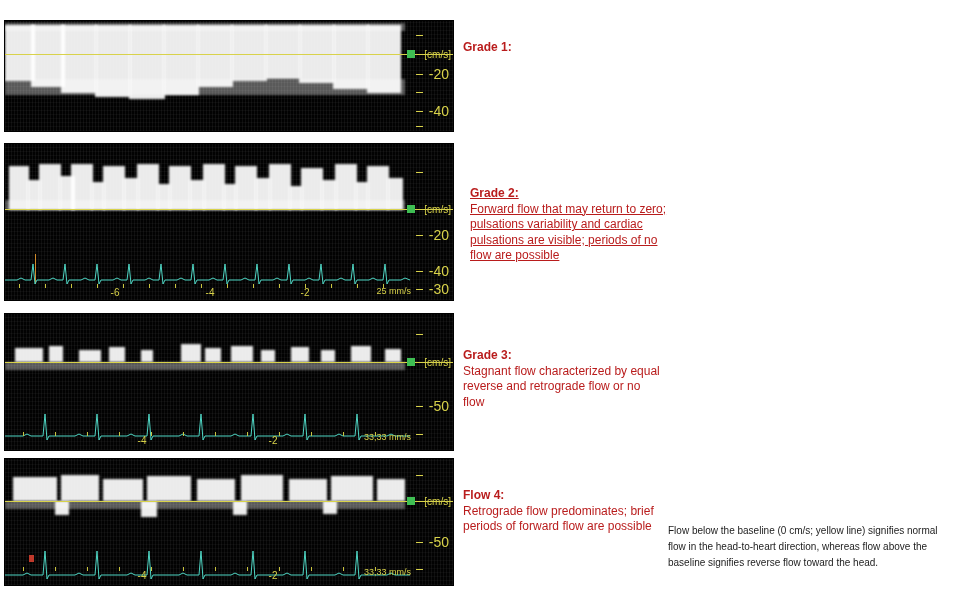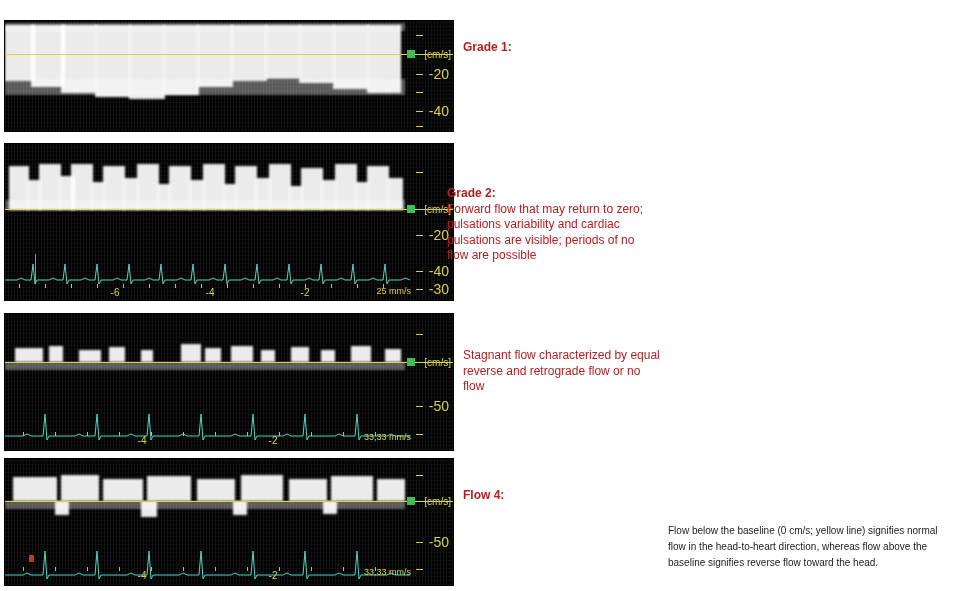--- a/index.html
+++ b/index.html
@@ -300,21 +300,21 @@
         <div class="time-tick" style="left:352px;"></div>
         <div class="time-tick" style="left:378px;"></div>
         <div class="time-label" style="left:110px;">-6</div>
         <div class="time-label" style="left:205px;">-4</div>
         <div class="time-label" style="left:300px;">-2</div>
         <div class="sweep-label" style="top:2px;margin-left:36px;">25 mm/s</div>
       </div>
     </div>
   </div>
 
-  <div class="caption" style="left:447px; top:186px; width:200px;">
+  <div class="caption" style="left:470px; top:186px; width:200px;text-decoration:underline;">
     <span class="grade-title">Grade 2:</span>
     <span>Forward flow that may return to zero; pulsations variability and cardiac pulsations are visible; periods of no flow are possible</span>
   </div>
 
   <div class="panel-row" style="top:313px;">
     <div class="panel" style="height:138px;">
       <div class="spectral"></div>
 
       <div class="blobs">
         <div class="blob" style="left:10px; top:34px; width:28px; height:14px;"></div>
@@ -364,20 +364,21 @@
         <div class="time-tick" style="left:338px;"></div>
         <div class="time-tick" style="left:370px;"></div>
         <div class="time-label" style="left:137px;">-4</div>
         <div class="time-label" style="left:268px;">-2</div>
         <div class="sweep-label" style="top:0px;">33,33 mm/s</div>
       </div>
     </div>
   </div>
 
   <div class="caption" style="left:463px; top:348px; width:200px;">
+    <span class="grade-title">Grade 3:</span>
     <span>Stagnant flow characterized by equal reverse and retrograde flow or no flow</span>
   </div>
 
   <div class="panel-row" style="top:458px;">
     <div class="panel" style="height:128px;">
       <div class="spectral"></div>
 
       <div class="blobs">
         <div class="blob" style="left:8px;  top:18px; width:44px; height:24px;"></div>
         <div class="blob" style="left:56px; top:16px; width:38px; height:26px;"></div>
@@ -430,17 +431,18 @@
         <div class="time-tick" style="left:370px;"></div>
         <div class="time-label" style="left:137px;">-4</div>
         <div class="time-label" style="left:268px;">-2</div>
         <div class="sweep-label" style="top:0px;">33,33 mm/s</div>
       </div>
     </div>
   </div>
 
   <div class="caption" style="left:463px; top:488px; width:200px;">
     <span class="grade-title">Flow 4:</span>
+    <span>Retrograde flow predominates; brief periods of forward flow are possible</span>
   </div>
 
   <div class="footnote" style="left:668px; top:523px; width:280px;">Flow below the baseline (0 cm/s; yellow line) signifies normal flow in the head-to-heart direction, whereas flow above the baseline signifies reverse flow toward the head.</div>
 
 </div>
 
 </body></html>

